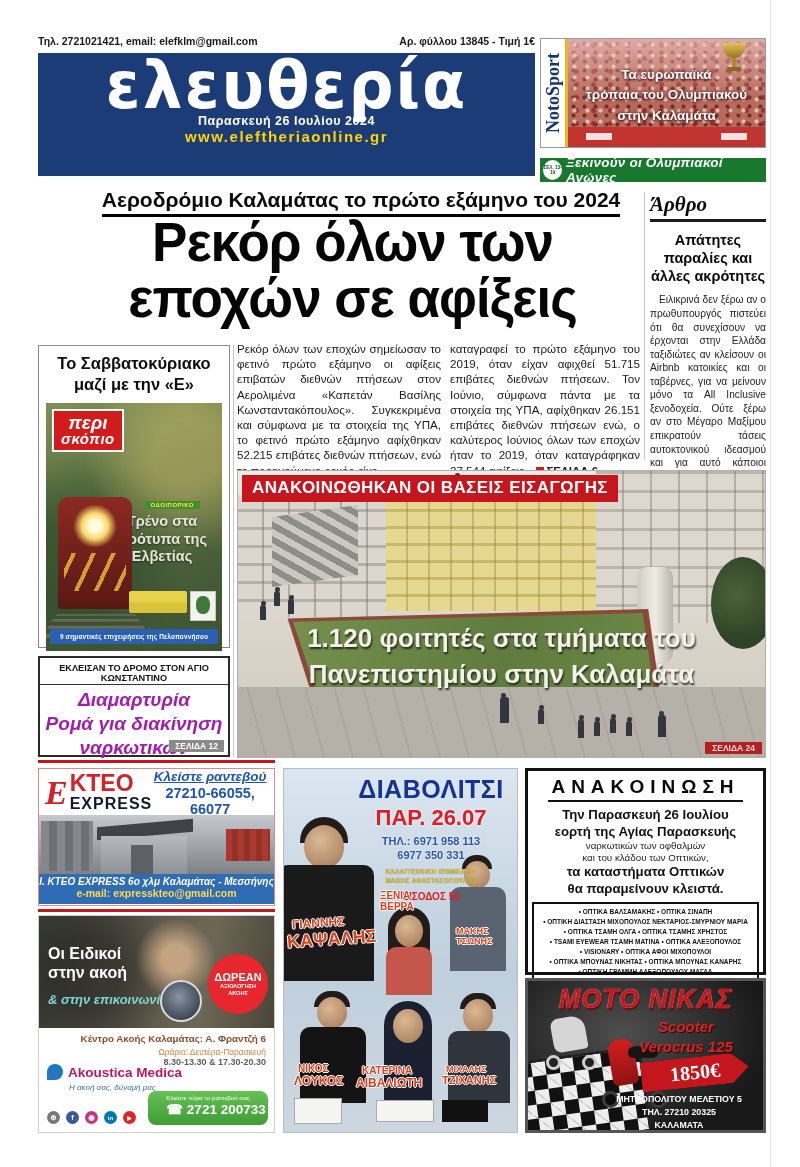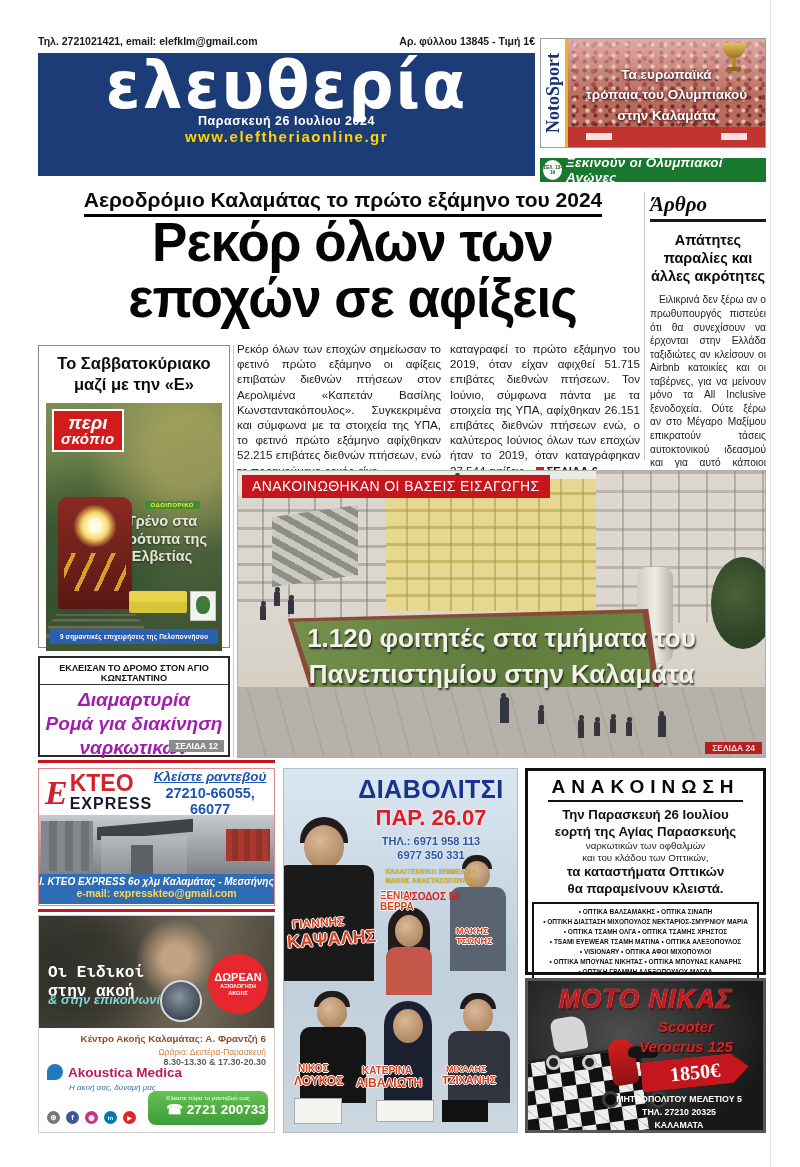--- a/index.html
+++ b/index.html
@@ -46,21 +46,21 @@
               font-weight:900; font-size:13.5px; line-height:1.5; color:#fff;
               text-shadow:0 1px 2px #4a1016, 0 0 4px rgba(70,10,15,.7); }
   .ns-strip { left:540px; top:150px; width:226px; height:24px; background:#17782e;
               display:flex; align-items:center;margin-top:8px; }
   .ns-badge { width:20px; height:20px; border-radius:50%; background:#fff; margin:0 4px 0 3px;
               display:flex; align-items:center; justify-content:center; text-align:center;
               font-size:4.6px; font-weight:900; color:#0d4d1c; line-height:1.2; }
   .ns-strip-text { color:#fff; font-weight:900; font-style:italic; font-size:13.5px; letter-spacing:.2px; }
 
   
-  .kicker-wrap { left:58px; top:188px; width:570px; text-align:center; }
+  .kicker-wrap { left:76px; top:188px; width:570px; text-align:center; }
   .kicker-wrap span { display:inline-block; font-size:21px; font-weight:900; color:#0a0a0a;
                       border-bottom:3px solid #000; padding-bottom:2px; }
   .headline { left:55px; top:216px; width:595px; text-align:center; font-weight:900;
               font-size:53px; line-height:1.03; color:#050505; letter-spacing:-1px;
               transform:scaleY(1.03); }
   .lead-col { font-size:11.6px; line-height:1.31; text-align:justify; color:#1a1a1a; }
   .col1 { left:237px; top:341px; width:204px; }
   .col2 { left:450px; top:341px; width:190px; }
   .pgref { font-weight:900; font-size:11.5px; white-space:nowrap; }
   .redsq { display:inline-block; width:8px; height:8px; background:#cc1f1f; margin:0 2px 0 6px; }
@@ -144,21 +144,21 @@
   .lawn { left:36px; top:142px; width:380px; height:88px;
           background:linear-gradient(100deg,#77924e,#5f7c3e 60%,#6b8846);
           clip-path:polygon(5% 10%, 97% 0%, 100% 88%, 12% 100%); }
   .plaza { left:0; bottom:0; width:529px; height:70px;
            background:repeating-linear-gradient(75deg, #b5b1a8 0 26px, #aba79e 26px 28px); }
   .tree { right:-10px; top:86px; width:64px; height:92px; border-radius:50%;
           background:radial-gradient(circle at 40% 40%, #4a6238, #2e4226 70%); }
   .pp { position:absolute; width:6px; height:15px; background:#33363f; border-radius:3px 3px 0 0; }
   .pp::before { content:''; position:absolute; top:-4px; left:1px; width:4.5px; height:4.5px; border-radius:50%; background:#33363f; }
   .photo-banner { position:absolute; left:4px; top:4px; background:#c5161d; color:#fff;
-                  font-weight:400; font-size:14px; letter-spacing:.4px; padding:3px 10px 4px; }
+                  font-weight:700; font-size:17px; letter-spacing:.4px; padding:3px 10px 4px; }
   .photo-caption { position:absolute; left:0; right:0; top:150px; text-align:center;
                    font-weight:900; font-size:26px; line-height:1.38; color:#f3f1e9;
                    text-shadow:1px 2px 2px rgba(25,25,25,.85); }
   .photo-ref { position:absolute; right:3px; bottom:3px; background:#b32020; color:#f3d9d9;
                font-size:8.5px; font-weight:900; padding:1px 7px; }
 
   
   .redline { background:#c5161d; height:3px; }
 
   
@@ -184,21 +184,21 @@
   .kteo-bar .l1 { font-size:10px; font-weight:900; font-style:italic; }
   .kteo-bar .l2 { font-size:10.5px; font-weight:bold; color:#ffd94d; }
 
   
   .ak { left:38px; top:915px; width:237px; height:218px; border:1px solid #cfcfcf; background:#fff; }
   .ak-photo { height:112px; position:relative; overflow:hidden;
               background:
                 radial-gradient(circle at 58% 38%, rgba(205,170,135,.9) 0 9%, rgba(205,170,135,0) 26%),
                 radial-gradient(circle at 20% 50%, rgba(30,30,28,.5) 0 18%, transparent 45%),
                 linear-gradient(100deg, #3a3f35, #5d584a 45%, #6e6757 70%, #4a4538); }
-  .ak-line12 { position:absolute; left:9px; top:48px; color:#fff; font-weight:800; font-size:16px; line-height:1.2;font-family:Liberation Mono, monospace; }
+  .ak-line12 { position:absolute; left:9px; top:28px; color:#fff; font-weight:800; font-size:16px; line-height:1.2; }
   .ak-line3 { position:absolute; left:9px; top:76px; color:#7fd6d0; font-style:italic; font-size:13px; font-weight:600; }
   .ak-badge { position:absolute; right:6px; top:38px; width:60px; height:60px; border-radius:50%;
               background:#e8262d; color:#fff; display:flex; flex-direction:column;
               align-items:center; justify-content:center; text-align:center; }
   .ak-badge b { font-size:11px; font-weight:900; }
   .ak-badge span { font-size:5.6px; font-weight:700; line-height:1.3; }
   .ak-mini { position:absolute; right:72px; top:64px; width:42px; height:42px; border-radius:50%;
              border:2px solid #d6dce0; background:radial-gradient(circle at 45% 40%, #8894a2, #3c4450 75%); }
   .ak-info { position:relative; height:104px; padding:5px 8px 0; }
   .ak-addr { text-align:right; color:#8a4f2a; font-weight:800; font-size:9.8px; }

